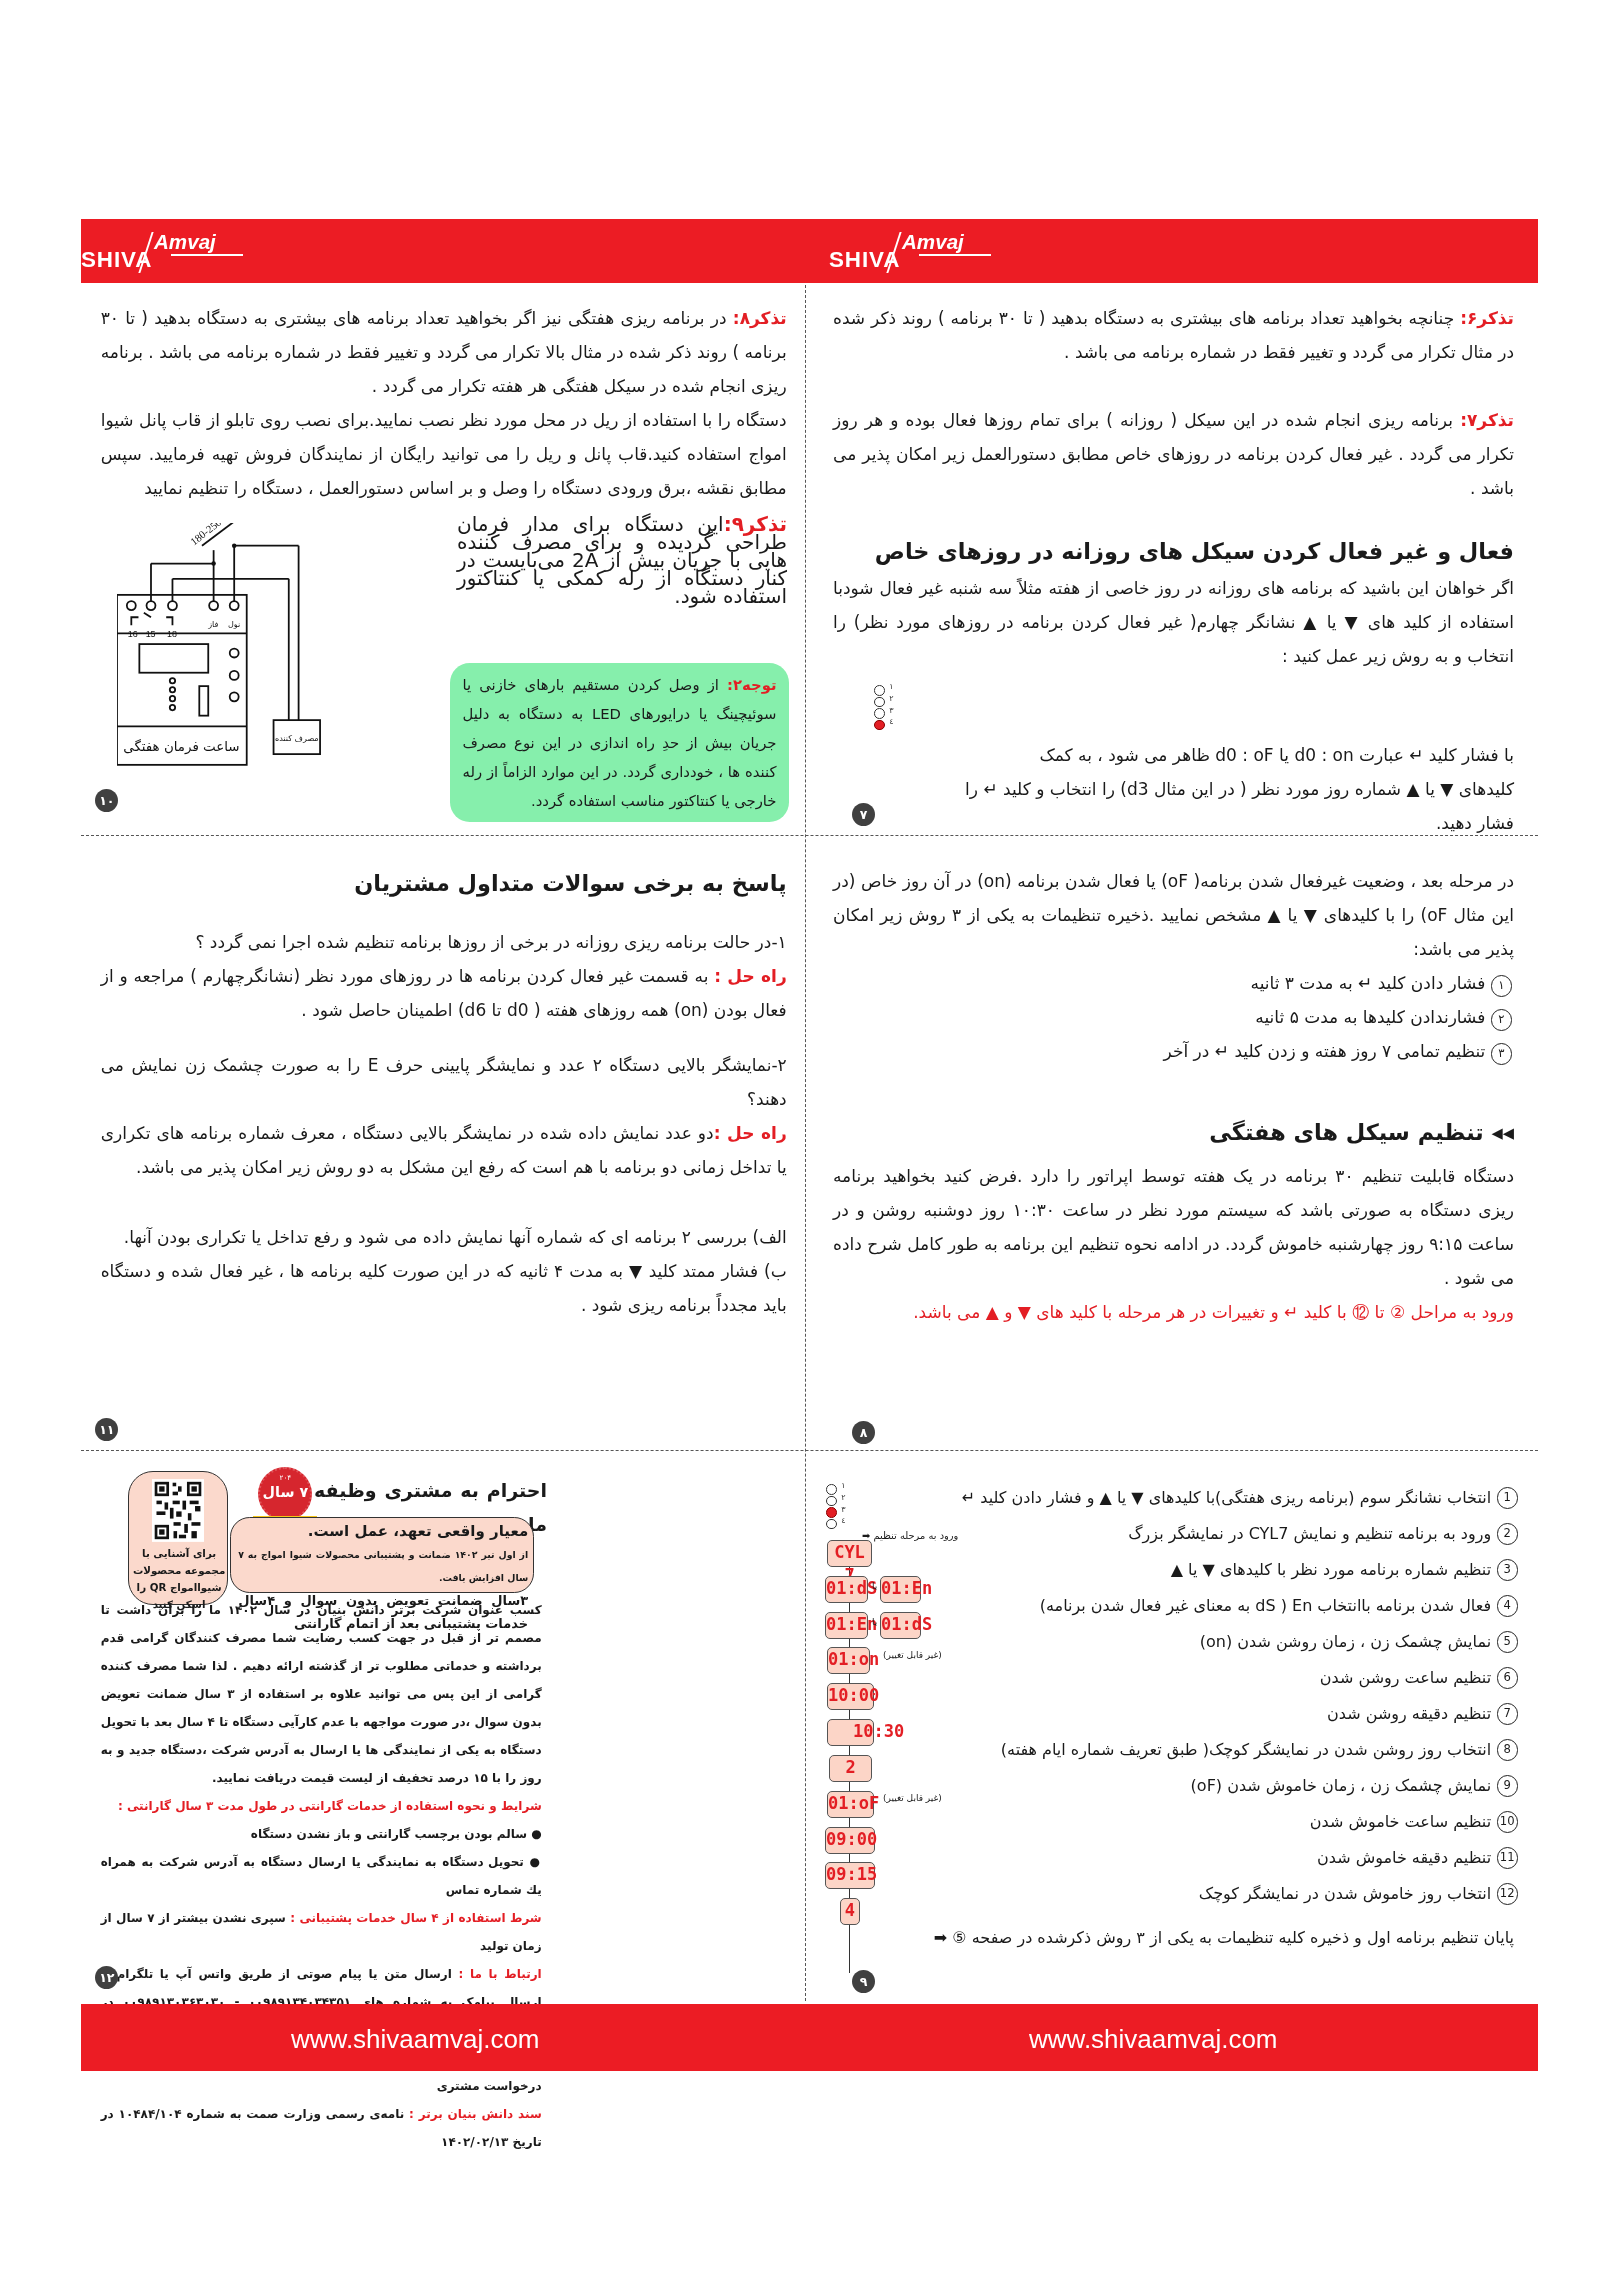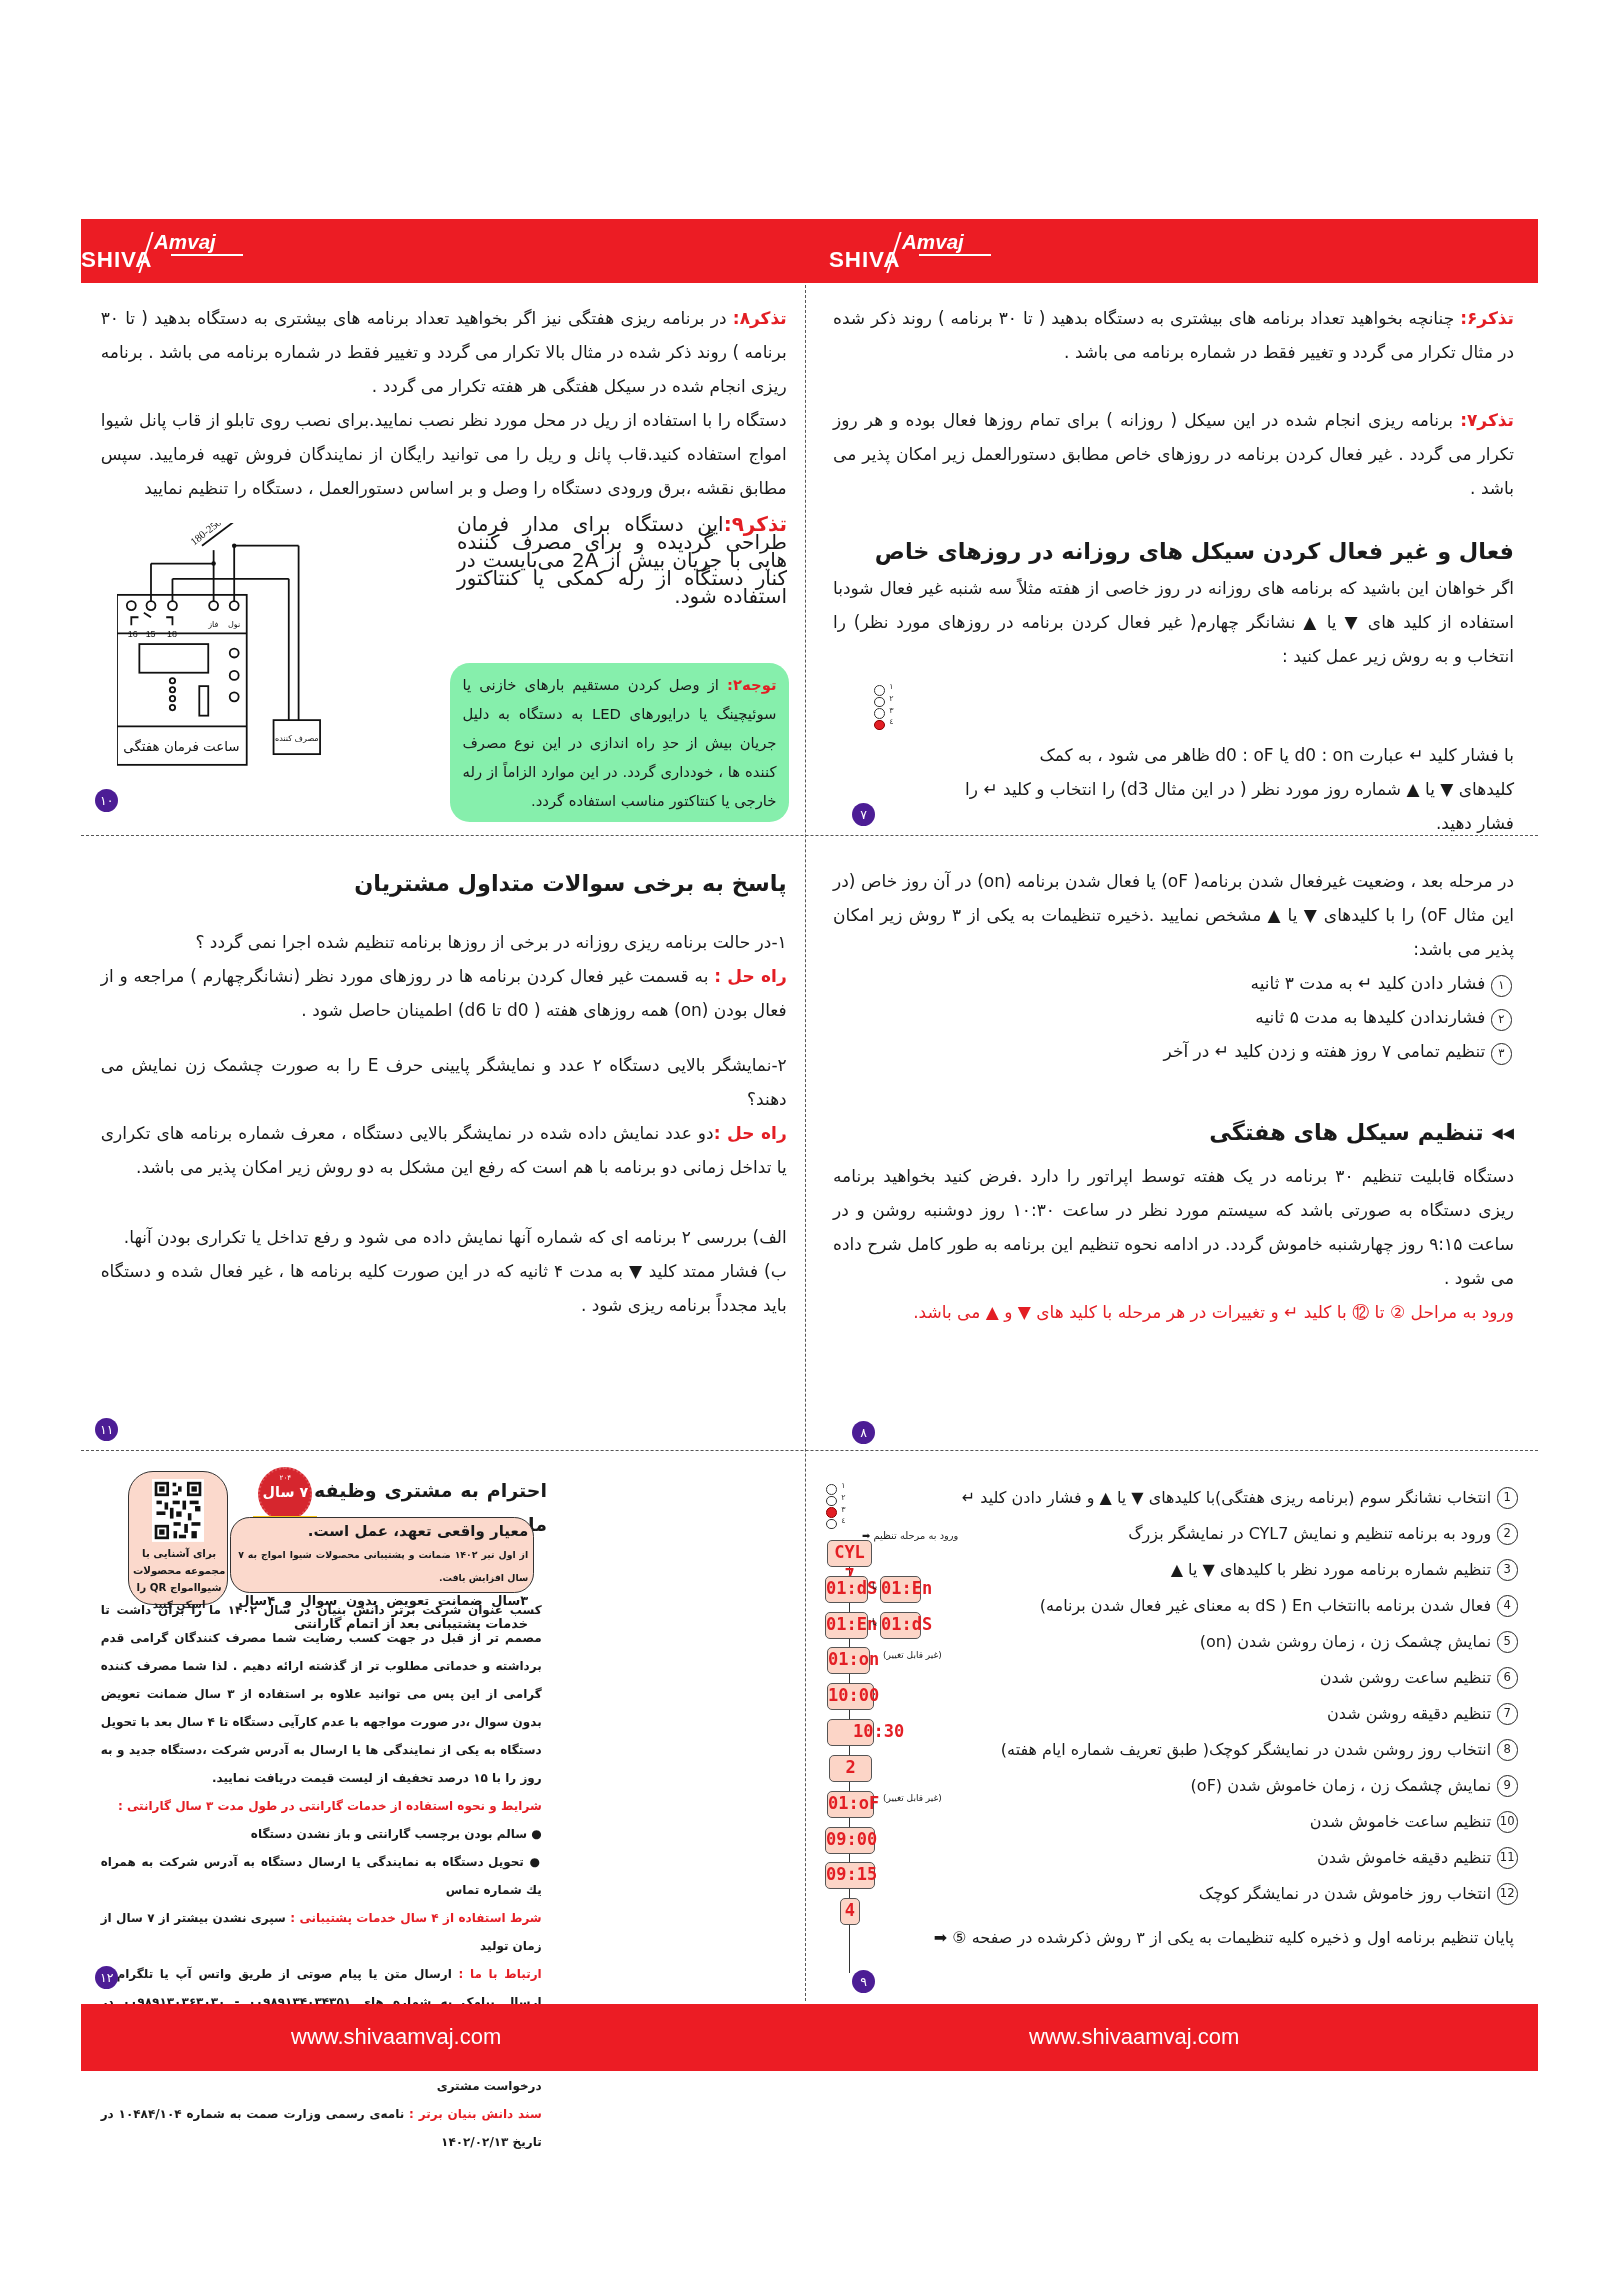--- a/index.html
+++ b/index.html
@@ -11,32 +11,32 @@
   .band { position: absolute; left: 0; width: 1457px; background: #ec1c24; }
   .band.top { top: 0; height: 64px; }
   .band.bottom { top: 1785px; height: 67px; }
 
   .logo { position: absolute; top: 7.2px; width: 170px; height: 52px; }
   .logo .shiva { position: absolute; left: 0; bottom: 5.4px; font-family: "Liberation Sans", sans-serif; font-weight: bold; font-size: 22.4px; color: #fff; letter-spacing: 0.9px; }
   .logo .amvaj { position: absolute; left: 73px; top: 3.6px; font-family: "Liberation Sans", sans-serif; font-weight: bold; font-size: 20.6px; color: #fff; font-style: italic; }
   .logo .amvaj-line { position: absolute; left: 90px; top: 28px; width: 72px; height: 1.8px; background: #fff; }
   .logo .a-stroke { position: absolute; left: 64px; top: 5.4px; width: 1.8px; height: 41px; background: #fff; transform: skewX(-18deg); }
 
-  .site { position: absolute; top: 19.7px; font-family: "Liberation Sans", sans-serif; font-size: 22px; color: #fff; }
+  .site { position: absolute; top: 19.7px; font-family: "Liberation Sans", sans-serif; font-size: 26px; color: #fff; }
 
   .vdiv { position: absolute; left: 724px; top: 66px; height: 1716px; border-left: 1.8px dashed #555; }
   .hdiv { position: absolute; left: 0; width: 1457px; border-top: 1.8px dashed #555; }
 
   .panel { position: absolute; direction: rtl; text-align: justify; font-size: 17px; line-height: 34px; }
   .panel p { margin: 0; }
   .red { color: #e31e24; font-weight: bold; }
   .redtxt { color: #e31e24; }
   h2.sec { font-size: 22.4px; font-weight: bold; line-height: 39px; margin: 0; }
 
-  .pgnum { position: absolute; width: 23px; height: 23px; border-radius: 50%; background: #4c1d95; color: #fff; font-size: 12.5px; font-weight: normal; text-align: center; line-height: 23px; }
+  .pgnum { position: absolute; width: 23px; height: 23px; border-radius: 50%; background: #404040; color: #fff; font-size: 12.5px; font-weight: bold; text-align: center; line-height: 23px; }
 
   .note-box { background: #86efac; border-radius: 19.7px; padding: 7.2px 12.5px; }
 
   .leds { position: absolute; }
   .led { width: 10.7px; height: 10.7px; border: 1.3px solid #333; border-radius: 50%; margin-bottom: 0.9px; position: relative; }
   .led.on { background: #e31e24; border-color: #8b0000; }
   .led .n { position: absolute; left: 14.3px; top: -3.6px; font-size: 8px; color: #333; }
 
   .lcd { position: absolute; background: #fcd5c7; border: 1.3px solid #555; border-radius: 5px; color: #e31e24; font-family: "DejaVu Sans Mono", monospace; font-weight: bold; text-align: center; font-size: 17px; line-height: 23px; height: 27px; }
   .flow-line { position: absolute; border-left: 1.3px solid #333; }

